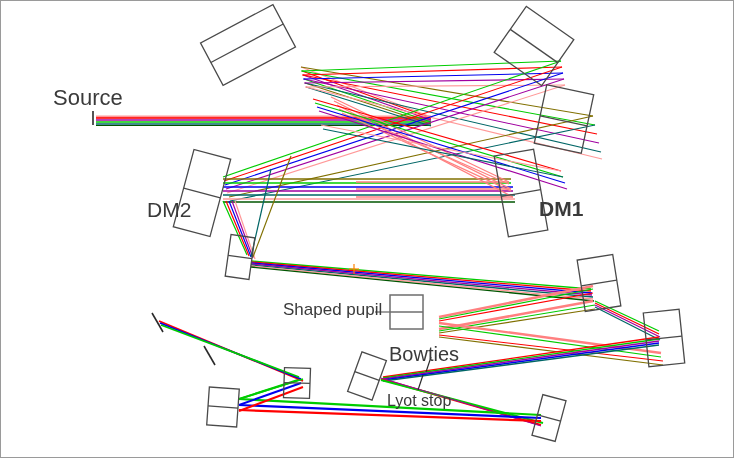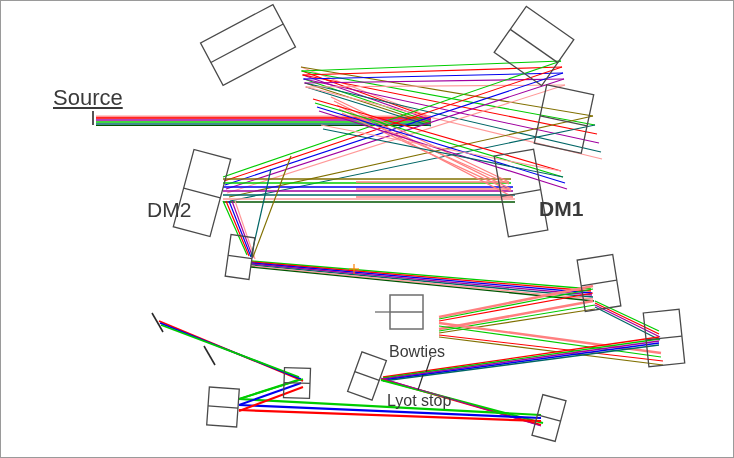--- a/index.html
+++ b/index.html
@@ -15,26 +15,26 @@
   }
   #optics{position:absolute;left:0;top:0;width:734px;height:458px;}
   .lbl{
     position:absolute;
     color:#3a3a3a;
     font-family:"Liberation Sans", sans-serif;
     white-space:nowrap;
     line-height:1;
     -webkit-font-smoothing:antialiased;
   }
-  .lbl-source{left:52px;  top:86px;  font-size:22px;text-decoration:underline;}
+  .lbl-source{left:52px;  top:86px;  font-size:22px;}
   .lbl-dm2{   left:146px; top:198px; font-size:21px;}
   .lbl-dm1{   left:538px; top:197px; font-size:21px;font-weight:bold;}
   .lbl-sp{    left:282px; top:300px; font-size:17px;}
   .lbl-cam{   left:124px; top:345px; font-size:21px;}
-  .lbl-bow{   left:388px; top:343px; font-size:16px;}
+  .lbl-bow{   left:388px; top:343px; font-size:20px;}
   .lbl-lyot{  left:386px; top:392px; font-size:16px;}
 </style>
 </head>
 <body>
 
 <div id="stage">
 
   <svg id="optics" viewBox="0 0 734 458">
     <defs>
       <g id="mir-wide">
@@ -271,16 +271,17 @@
     </g>
     <g>
       <line x1="353" y1="263" x2="353" y2="273" stroke="#ff8000" stroke-width="1.2"></line>
       <line x1="348" y1="268" x2="358" y2="268" stroke="#ff8000" stroke-width="1.2"></line>
     </g>
   </svg>
 
   <div class="lbl lbl-source">Source</div>
   <div class="lbl lbl-dm2">DM2</div>
   <div class="lbl lbl-dm1">DM1</div>
+  <div class="lbl lbl-sp">Shaped pupil</div>
   <div class="lbl lbl-bow">Bowties</div>
   <div class="lbl lbl-lyot">Lyot stop</div>
 
 </div>
 
 </body></html>

